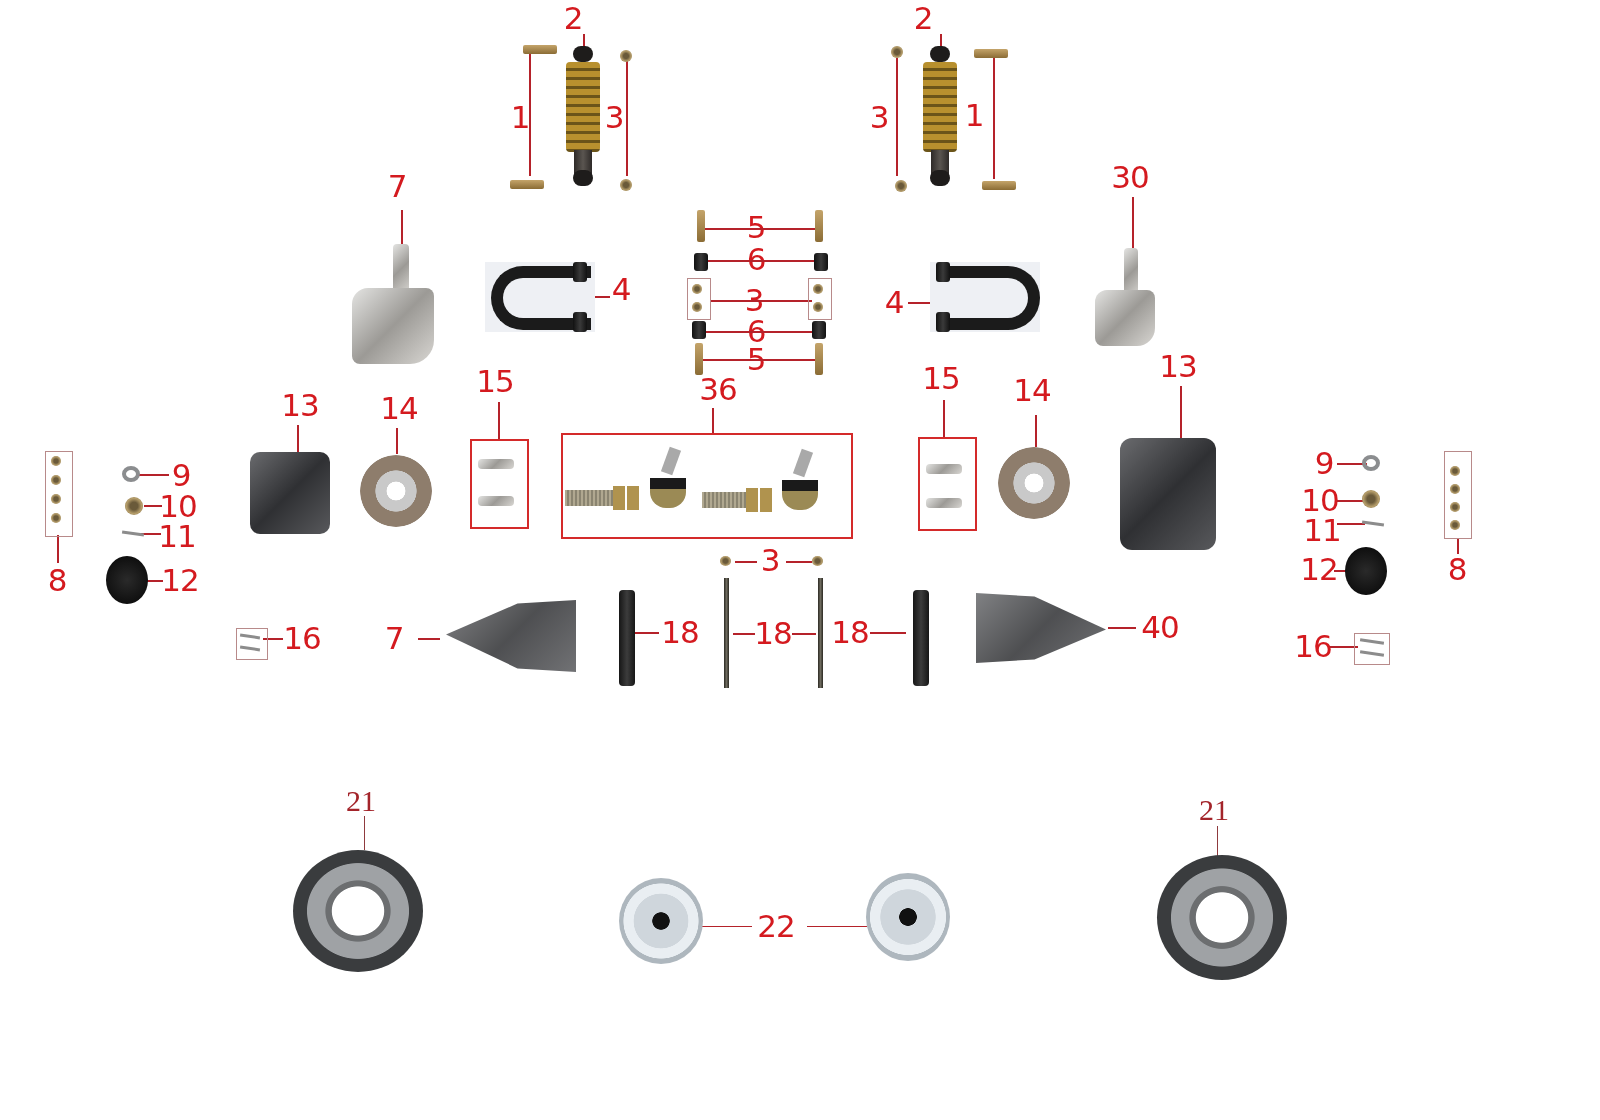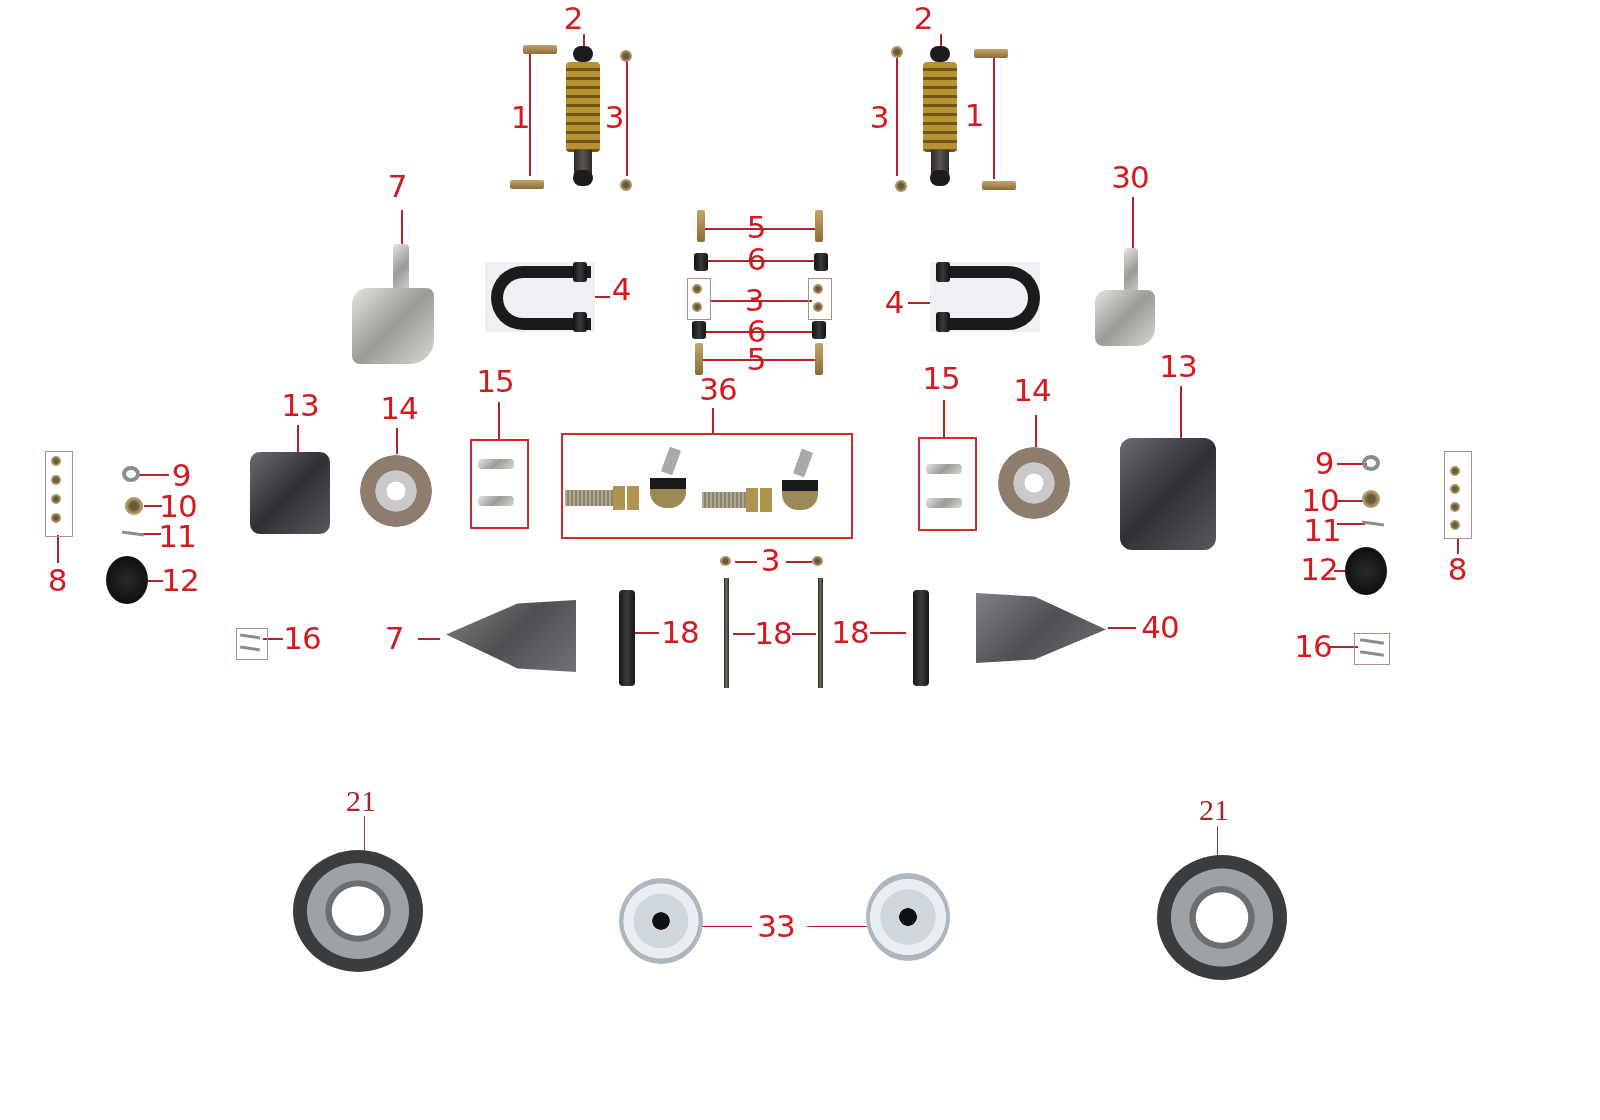--- a/index.html
+++ b/index.html
@@ -77,21 +77,21 @@
   <div class="lbl" style="left:770px;top:560px">3</div>
   <div class="lbl" style="left:302px;top:638px">16</div>
   <div class="lbl" style="left:394px;top:638px">7</div>
   <div class="lbl" style="left:680px;top:632px">18</div>
   <div class="lbl" style="left:773px;top:633px">18</div>
   <div class="lbl" style="left:850px;top:632px">18</div>
   <div class="lbl" style="left:1160px;top:627px">40</div>
   <div class="lbl" style="left:1313px;top:646px">16</div>
   <div class="lbl serif" style="left:361px;top:800px">21</div>
   <div class="lbl serif" style="left:1214px;top:809px">21</div>
-  <div class="lbl" style="left:776px;top:926px">33</div>
+  <div class="lbl" style="left:776px;top:926px">22</div>
 
   <div class="ln v" style="left:529px;top:52px;height:124px"></div>
   <div class="ln v" style="left:583px;top:34px;height:14px"></div>
   <div class="ln v" style="left:626px;top:58px;height:118px"></div>
   <div class="ln v" style="left:940px;top:34px;height:14px"></div>
   <div class="ln v" style="left:896px;top:58px;height:118px"></div>
   <div class="ln v" style="left:993px;top:55px;height:124px"></div>
   <div class="ln v" style="left:401px;top:210px;height:36px"></div>
   <div class="ln v" style="left:1132px;top:197px;height:52px"></div>
   <div class="ln h" style="left:703px;top:228px;width:112px"></div>

